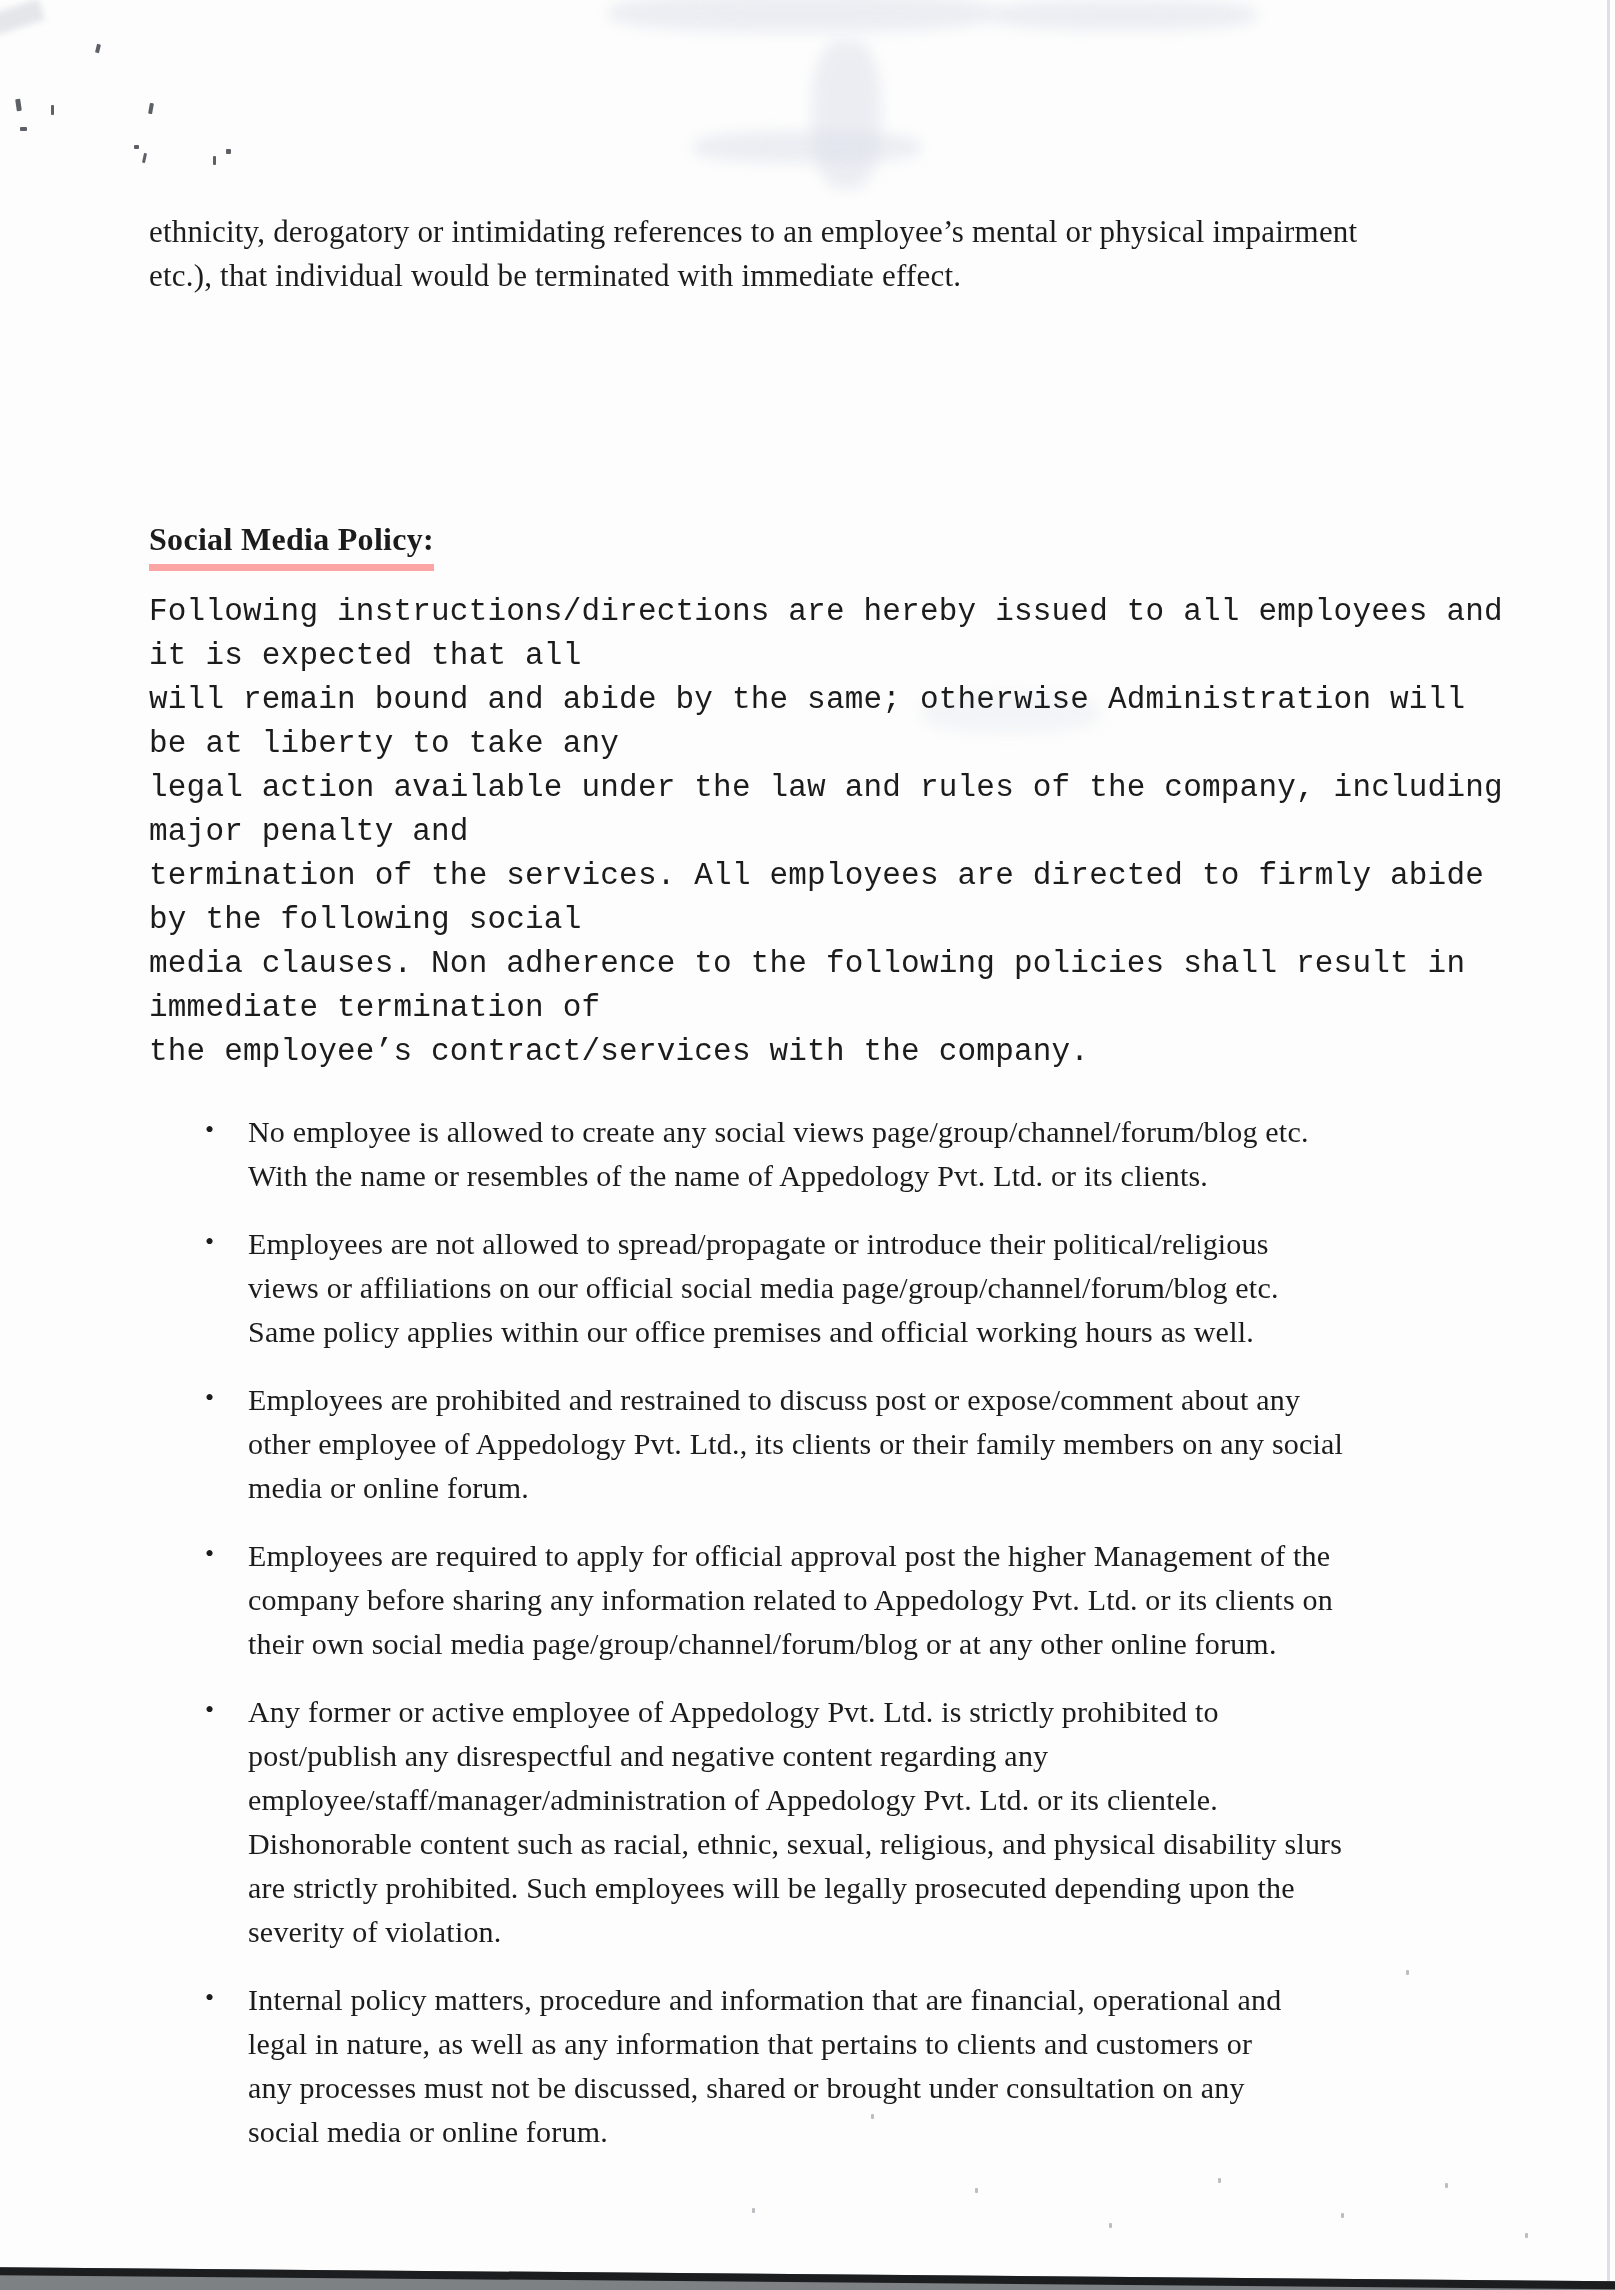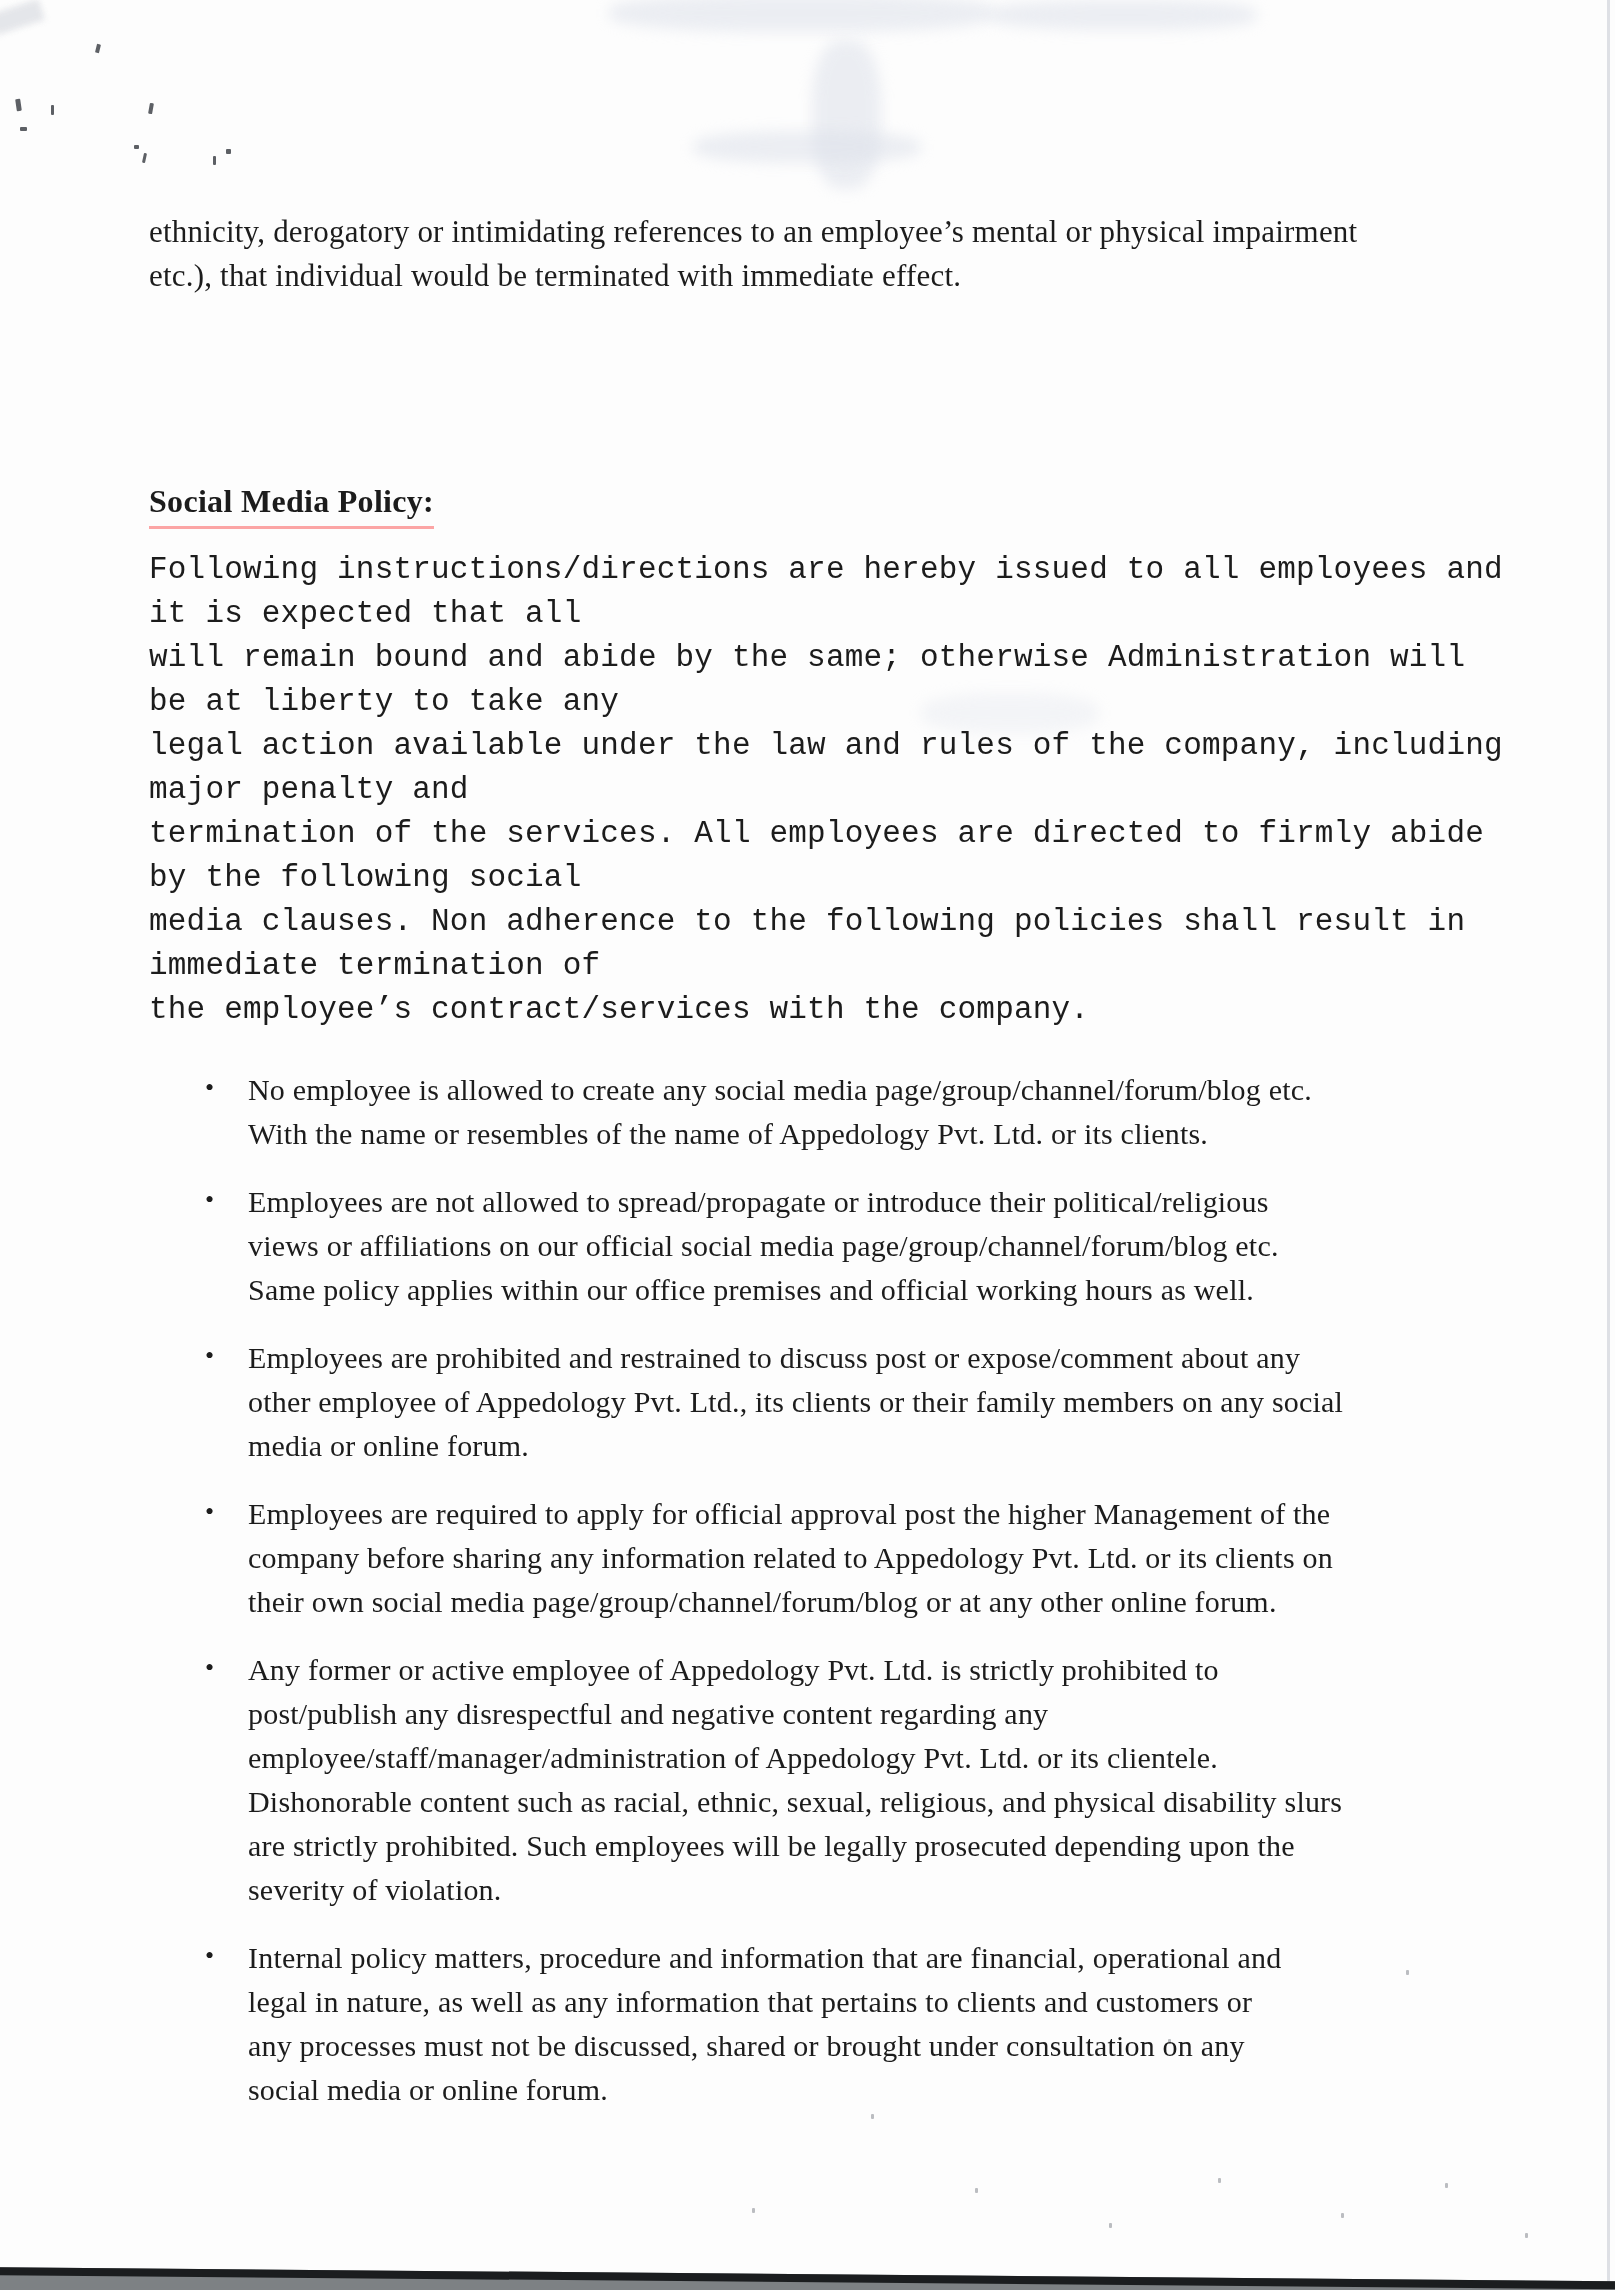--- a/index.html
+++ b/index.html
@@ -30,22 +30,23 @@
   }
   .heading{
     margin:180px 0 0 0;
     font-size:32px;
     line-height:46px;
     font-weight:bold;
     letter-spacing:0.3px;
   }
   .heading .heading-text{
     display:inline-block;
-    border-bottom:3px solid #fca5a5;
+    border-bottom:7px solid #fca5a5;
     padding-bottom:2px;
+    margin-top:38px;
   }
   .para.policy{ margin-top:19px;font-family:Liberation Mono, monospace; }
   .bullets{
     list-style:none;
     margin:36px 0 0 0;
     padding:0;
   }
   .bullets li{
     position:relative;
     padding-left:99px;
@@ -126,21 +127,21 @@
     <p class="para policy">Following instructions/directions are hereby issued to all employees and it is expected that all
 will remain bound and abide by the same; otherwise Administration will be at liberty to take any
 legal action available under the law and rules of the company, including major penalty and
 termination of the services. All employees are directed to firmly abide by the following social
 media clauses. Non adherence to the following policies shall result in immediate termination of
 the employee’s contract/services with the company.</p>
 
     <ul class="bullets">
       <li>
         <span class="marker">•</span>
-        <span class="li-text">No employee is allowed to create any social media page/group/channel/forum/blog etc.
+        <span class="li-text">No employee is allowed to create any social views page/group/channel/forum/blog etc.
 With the name or resembles of the name of Appedology Pvt. Ltd. or its clients.</span>
       </li>
       <li>
         <span class="marker">•</span>
         <span class="li-text">Employees are not allowed to spread/propagate or introduce their political/religious
 views or affiliations on our official social media page/group/channel/forum/blog etc.
 Same policy applies within our office premises and official working hours as well.</span>
       </li>
       <li>
         <span class="marker">•</span>

